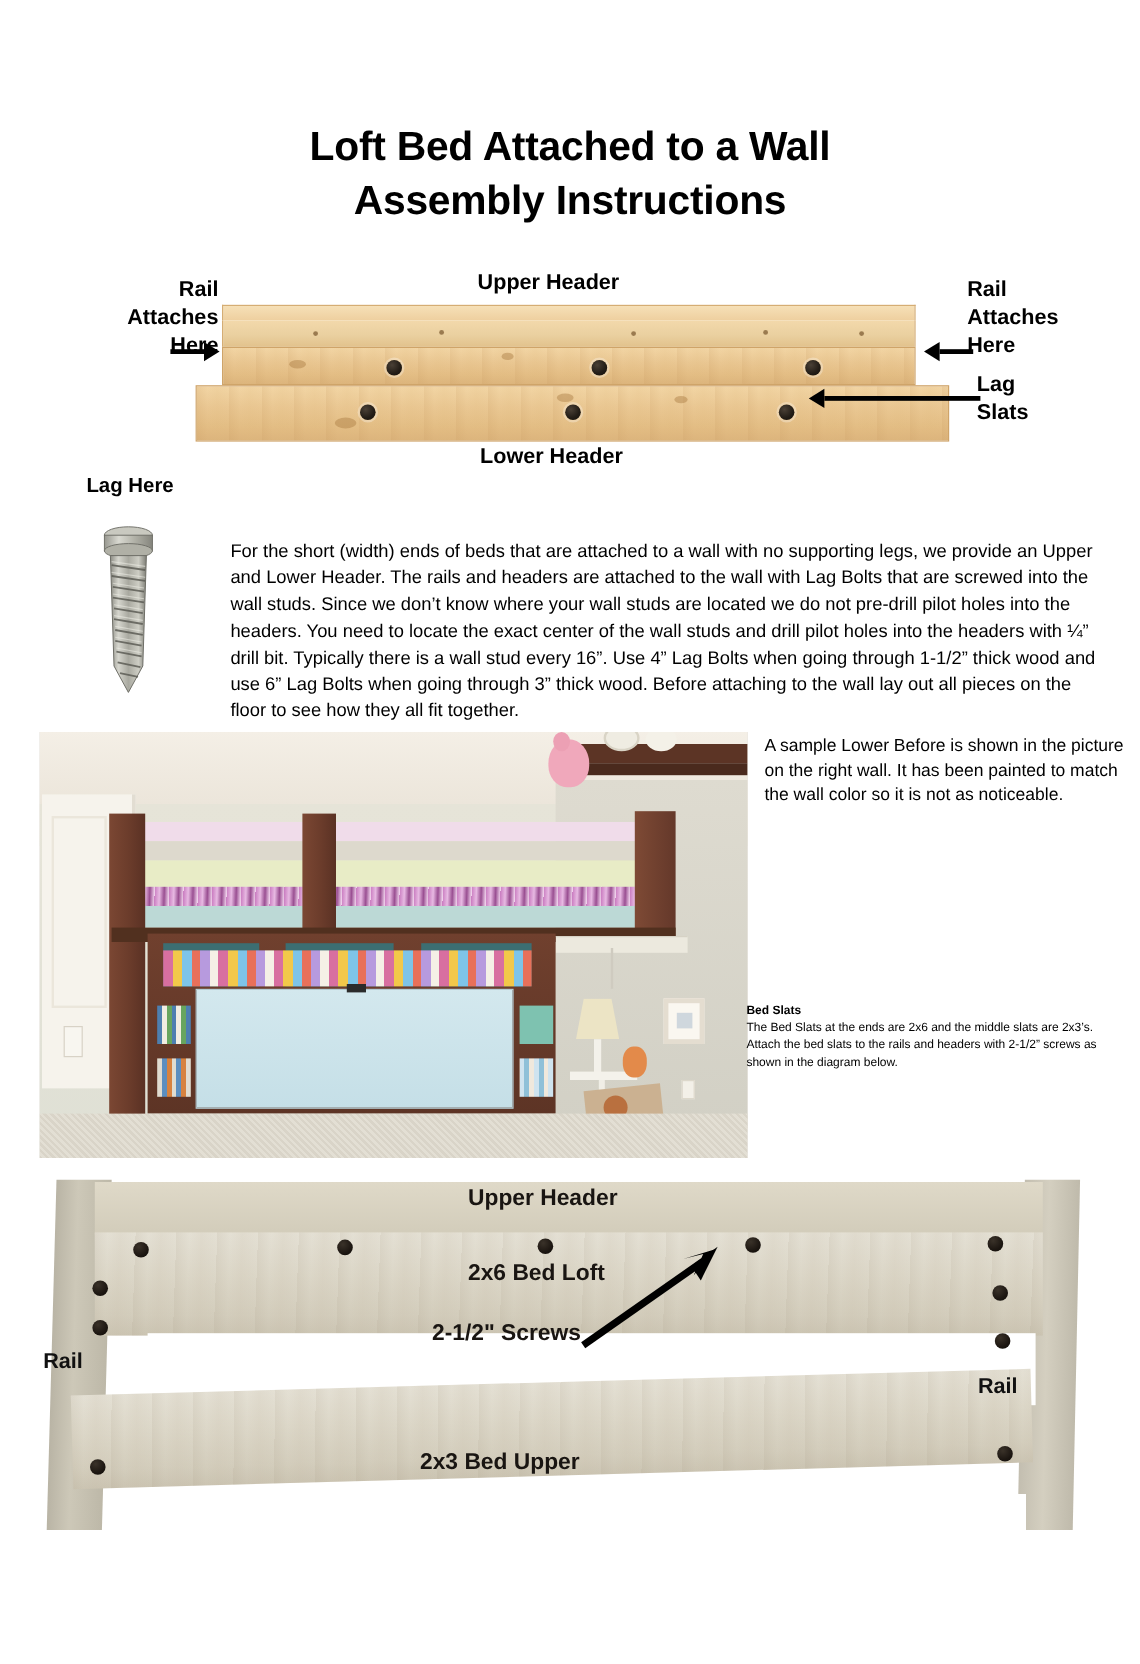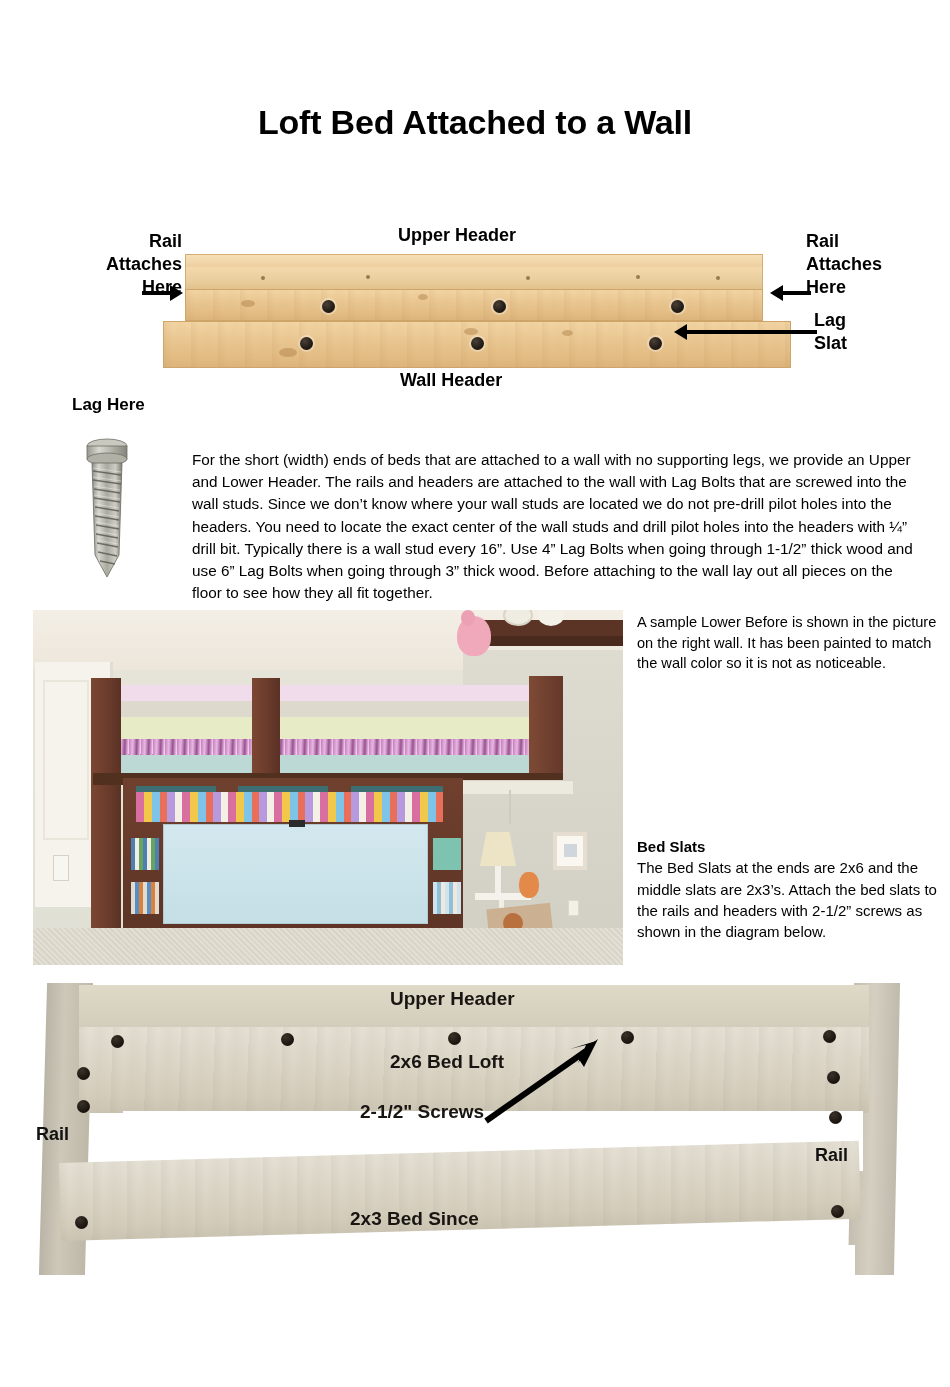--- a/index.html
+++ b/index.html
@@ -147,22 +147,22 @@
     background: #ddd8cf;
   }
   .ph { position: absolute; }
 
   
   #note-lower-header {
     position: absolute; left: 637px; top: 612px; width: 300px;
     font-size: 14.6px; line-height: 1.42;
   }
   #note-bed-slats {
-    position: absolute; left: 637px; top: 836px; width: 300px;
-    font-size: 15px; line-height: 1.42;
+    position: absolute; left: 622px; top: 836px; width: 300px;
+    font-size: 10px; line-height: 1.42;
   }
   #note-bed-slats .note-heading { font-weight: bold; display: block; }
 
   
   #slat-diagram {
     position: absolute;
     left: 33px; top: 983px;
     width: 890px; height: 292px;
     overflow: hidden;
   }
@@ -195,20 +195,21 @@
     width: 13px; height: 13px; border-radius: 50%;
     background: radial-gradient(circle at 36% 30%, #3a3229 0%, #1d1712 60%, #0d0a07 100%);
   }
   #screw-arrow { position: absolute; left: 445px; top: 50px; width: 130px; height: 95px; }
 </style>
 </head>
 <body>
 
 <div class="title-block">
   <div class="title-line">Loft Bed Attached to a Wall</div>
+  <div class="title-line">Assembly Instructions</div>
 </div>
 
 <div id="header-diagram">
 
   <div class="wood" id="upper-cap"></div>
   <div class="wood" id="upper-header-board">
     <div class="pilot" style="left:75px; top:9px;"></div>
     <div class="pilot" style="left:180px; top:8px;"></div>
     <div class="pilot" style="left:340px; top:9px;"></div>
     <div class="pilot" style="left:450px; top:8px;"></div>
@@ -236,25 +237,25 @@
     <div>Here</div>
   </div>
 
   <div class="label-hard" id="lbl-rail-right">
     <div>Rail</div>
     <div>Attaches</div>
     <div>Here</div>
   </div>
 
   <div class="label-hard" id="lbl-upper-hdr">Upper Header</div>
-  <div class="label-hard" id="lbl-lower-hdr">Wall Header</div>
+  <div class="label-hard" id="lbl-lower-hdr">Lower Header</div>
 
   <div class="label-hard" id="lbl-lag-bolts">
     <div>Lag</div>
-    <div>Slat</div>
+    <div>Slats</div>
   </div>
 
   <div class="arrow-row" id="arrow-left-rail">
     <div class="arrow-line"></div>
       <div class="arrow-head right"></div>
   </div>
   <div class="arrow-row" id="arrow-right-rail">
     <div class="arrow-head left"></div>
       <div class="arrow-line"></div>
   </div>
@@ -427,16 +428,16 @@
 
   <svg id="screw-arrow" viewBox="0 0 130 95" xmlns="http://www.w3.org/2000/svg">
     <line x1="8" y1="88" x2="108" y2="18" stroke="#000" stroke-width="6"></line>
     <polygon points="118,8 100,30 108,12 92,16" fill="#000"></polygon>
     <polygon points="120,6 98,22 106,34" fill="#000"></polygon>
   </svg>
 
   <div class="slabel" id="sl-upper-header">Upper Header</div>
   <div class="slabel" id="sl-2x6">2x6 Bed Loft</div>
   <div class="slabel" id="sl-screws">2-1/2" Screws</div>
-  <div class="slabel" id="sl-2x3">2x3 Bed Since</div>
+  <div class="slabel" id="sl-2x3">2x3 Bed Upper</div>
   <div class="slabel" id="sl-rail-left">Rail</div>
   <div class="slabel" id="sl-rail-right">Rail</div>
 </div>
 
 </body></html>

